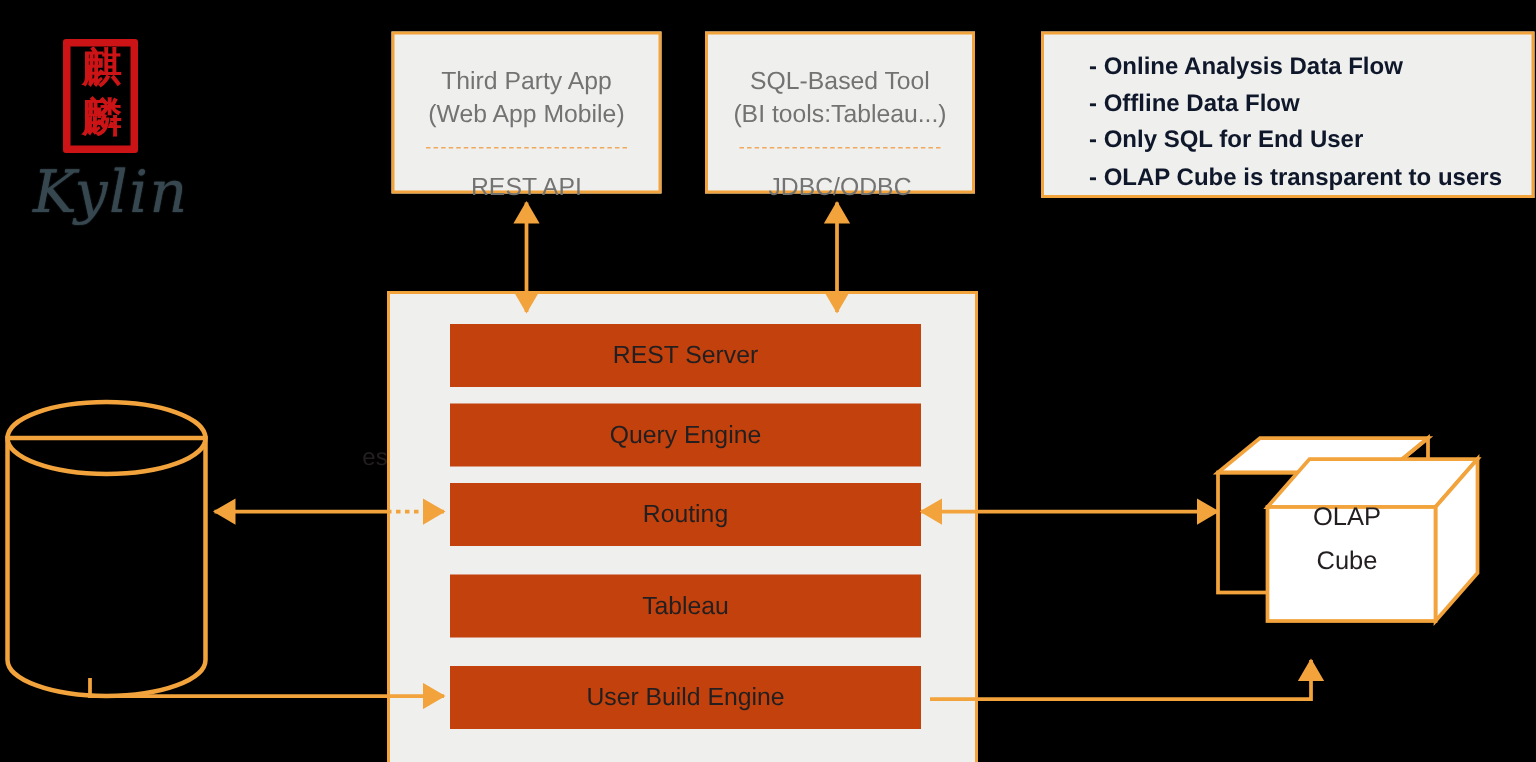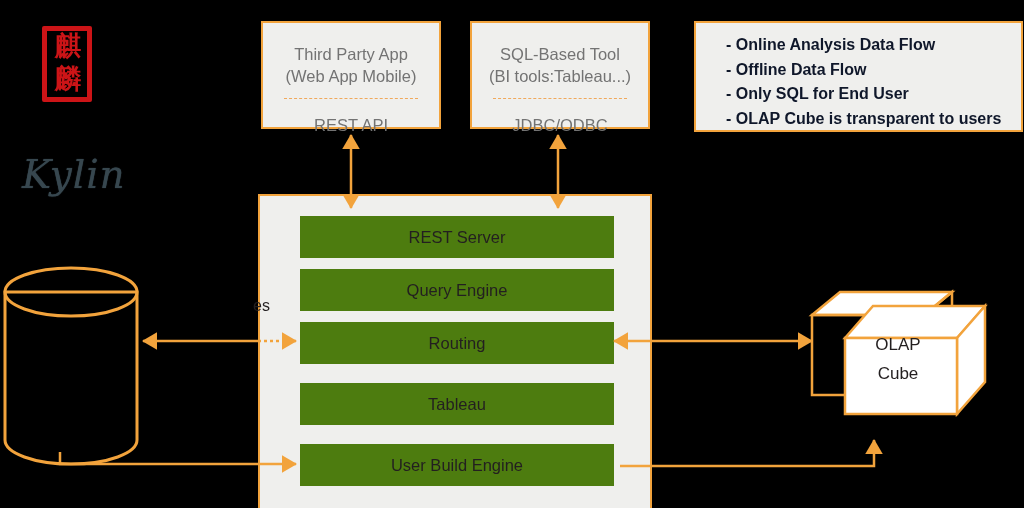--- a/index.html
+++ b/index.html
@@ -60,21 +60,20 @@
     left: 4px;
     top: 86px;
     width: 120px;
     color: #37474f;
     font-family: "DejaVu Serif", serif;
     font-size: 39px;
     font-style: italic;
     line-height: 46px;
     letter-spacing: 1px;
     text-shadow: 0 0 1px #37474f;
-    margin-top: 46px;
   }
 
   
   .panel {
     position: absolute;
     background: #efefed;
     border: 2px solid #f2a33c;
     box-sizing: border-box;
   }
   .panel-title {
@@ -122,21 +121,21 @@
     top: 194px;
     width: 394px;
     height: 314px;
     border-bottom: none;
   }
   .core-box {
     position: absolute;
     left: 40px;
     width: 314px;
     height: 42px;
-    background: #4d7c0f;
+    background: #c2410c;
     display: flex;
     align-items: center;
     justify-content: center;
   }
   .core-box span {
     color: #231f20;
     font-size: 16.5px;
     white-space: nowrap;
   }
   #core-box-0 { top: 20px; }
@@ -150,21 +149,21 @@
     position: absolute;
     left: 230px;
     top: 296px;
     width: 40px;
     color: #231f20;
     font-size: 16px;
     line-height: 20px;
     white-space: nowrap;
     overflow: hidden;
     direction: rtl;
-    text-align: right;
+    text-align: center;
   }
 
   
   #cube-label {
     position: absolute;
     left: 852px;
     top: 330px;
     width: 92px;
     text-align: center;
     color: #231f20;

